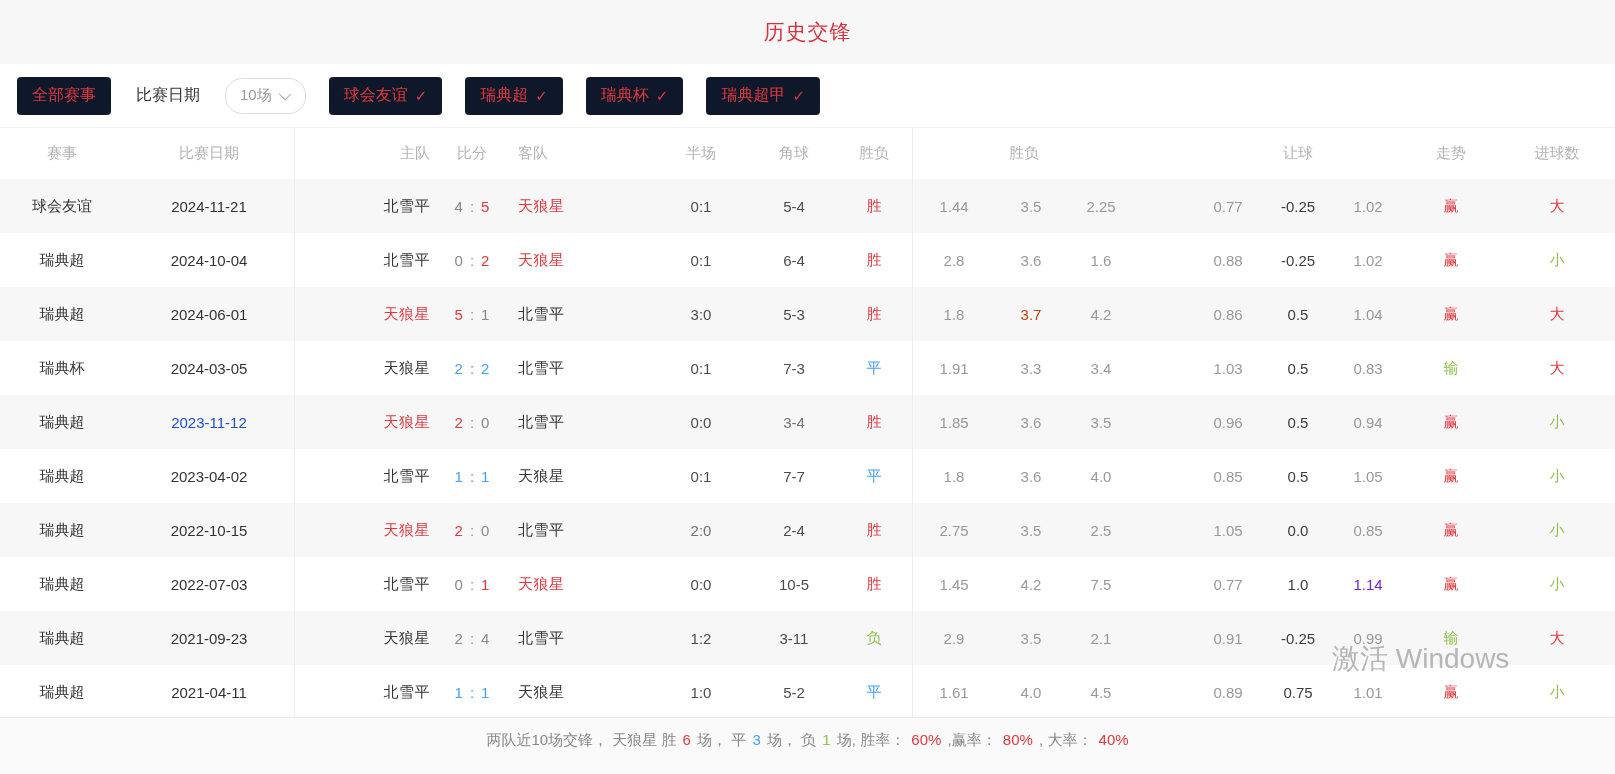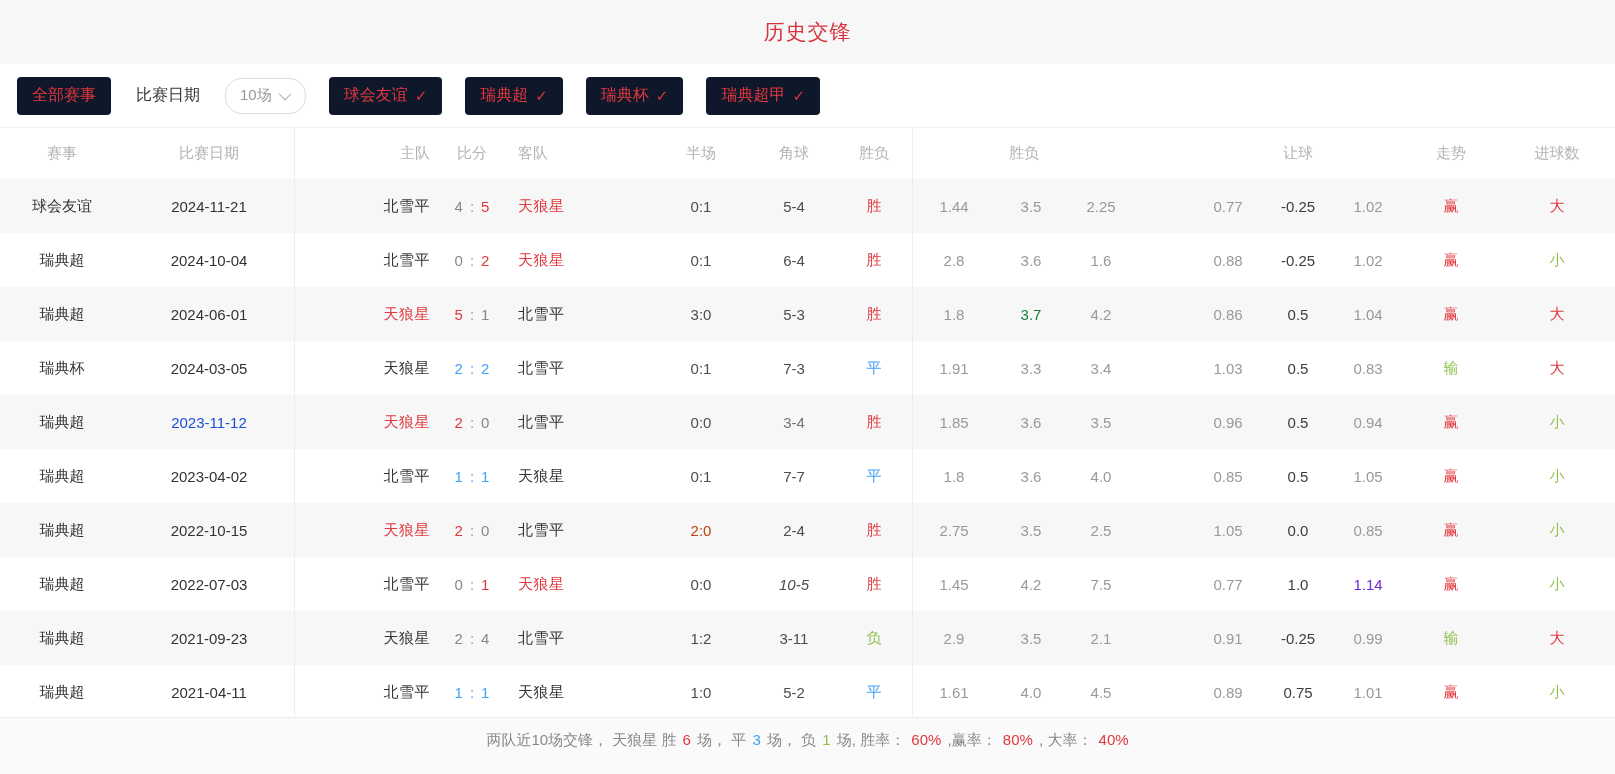--- a/index.html
+++ b/index.html
@@ -151,21 +151,21 @@
       <tr class="stripe">
         <td style="color: rgb(51, 51, 51);">瑞典超</td>
         <td style="color: rgb(51, 51, 51);">2024-06-01</td>
         <td class="ar team" style="color: rgb(225, 56, 62);">天狼星</td>
         <td><span style="color: rgb(225, 56, 62);">5</span><span class="colon">:</span><span style="color: rgb(136, 136, 136);">1</span></td>
         <td class="al team" style="color: rgb(51, 51, 51);">北雪平</td>
         <td style="color: rgb(77, 77, 77);">3:0</td>
         <td style="color: rgb(77, 77, 77);">5-3</td>
         <td style="color: rgb(225, 56, 62);">胜</td>
         <td style="color: rgb(153, 153, 153);">1.8</td>
-        <td style="color: #15803d;">3.7</td>
+        <td style="color: #c2410c;">3.7</td>
         <td style="color: rgb(153, 153, 153);">4.2</td>
         <td></td>
         <td style="color: rgb(153, 153, 153);">0.86</td>
         <td style="color: rgb(61, 61, 61);">0.5</td>
         <td style="color: rgb(153, 153, 153);">1.04</td>
         <td style="color: rgb(225, 56, 62);">赢</td>
         <td style="color: rgb(225, 56, 62);">大</td>
       </tr>
       <tr>
         <td style="color: rgb(51, 51, 51);">瑞典杯</td>
@@ -223,41 +223,41 @@
         <td style="color: rgb(153, 153, 153);">1.05</td>
         <td style="color: rgb(225, 56, 62);">赢</td>
         <td style="color: rgb(143, 193, 75);">小</td>
       </tr>
       <tr class="stripe">
         <td style="color: rgb(51, 51, 51);">瑞典超</td>
         <td style="color: rgb(51, 51, 51);">2022-10-15</td>
         <td class="ar team" style="color: rgb(225, 56, 62);">天狼星</td>
         <td><span style="color: rgb(225, 56, 62);">2</span><span class="colon">:</span><span style="color: rgb(136, 136, 136);">0</span></td>
         <td class="al team" style="color: rgb(51, 51, 51);">北雪平</td>
-        <td style="color: #c2410c;">2:0</td>
+        <td style="color: #737373;">2:0</td>
         <td style="color: rgb(77, 77, 77);">2-4</td>
         <td style="color: rgb(225, 56, 62);">胜</td>
         <td style="color: rgb(153, 153, 153);">2.75</td>
         <td style="color: rgb(153, 153, 153);">3.5</td>
         <td style="color: rgb(153, 153, 153);">2.5</td>
         <td></td>
         <td style="color: rgb(153, 153, 153);">1.05</td>
         <td style="color: rgb(61, 61, 61);">0.0</td>
         <td style="color: rgb(153, 153, 153);">0.85</td>
         <td style="color: rgb(225, 56, 62);">赢</td>
         <td style="color: rgb(143, 193, 75);">小</td>
       </tr>
       <tr>
         <td style="color: rgb(51, 51, 51);">瑞典超</td>
         <td style="color: rgb(51, 51, 51);">2022-07-03</td>
         <td class="ar team" style="color: rgb(51, 51, 51);">北雪平</td>
         <td><span style="color: rgb(136, 136, 136);">0</span><span class="colon">:</span><span style="color: rgb(225, 56, 62);">1</span></td>
         <td class="al team" style="color: rgb(225, 56, 62);">天狼星</td>
         <td style="color: rgb(77, 77, 77);">0:0</td>
-        <td style="color: rgb(77, 77, 77); font-style: italic;">10-5</td>
+        <td style="color: rgb(77, 77, 77);">10-5</td>
         <td style="color: rgb(225, 56, 62);">胜</td>
         <td style="color: rgb(153, 153, 153);">1.45</td>
         <td style="color: rgb(153, 153, 153);">4.2</td>
         <td style="color: rgb(153, 153, 153);">7.5</td>
         <td></td>
         <td style="color: rgb(153, 153, 153);">0.77</td>
         <td style="color: rgb(61, 61, 61);">1.0</td>
         <td style="color: #6d28d9;">1.14</td>
         <td style="color: rgb(225, 56, 62);">赢</td>
         <td style="color: rgb(143, 193, 75);">小</td>
@@ -302,13 +302,14 @@
       </tr>
     </tbody>
 </table>
 
 <div class="vline" style="left:294px"></div>
 <div class="vline" style="left:912px"></div>
 
 <div class="summary-bar"><span style="color: rgb(136, 136, 136);">两队近10场交锋，  天狼星 胜 </span><span style="color: rgb(225, 56, 62);">6</span><span style="color: rgb(136, 136, 136);"> 场，  平 </span><span style="color: rgb(70, 160, 242);">3</span><span style="color: rgb(136, 136, 136);"> 场，  负 </span><span style="color: rgb(143, 193, 75);">1</span><span style="color: rgb(136, 136, 136);"> 场, 胜率：  </span><span style="color: rgb(225, 56, 62);">60%</span><span style="color: rgb(136, 136, 136);"> ,赢率：  </span><span style="color: rgb(225, 56, 62);">80%</span><span style="color: rgb(136, 136, 136);"> , 大率：  </span><span style="color: rgb(225, 56, 62);">40%</span></div>
 
 <div class="watermark">
+  <div class="wm1">激活 Windows</div>
 </div>
 
 </body></html>

